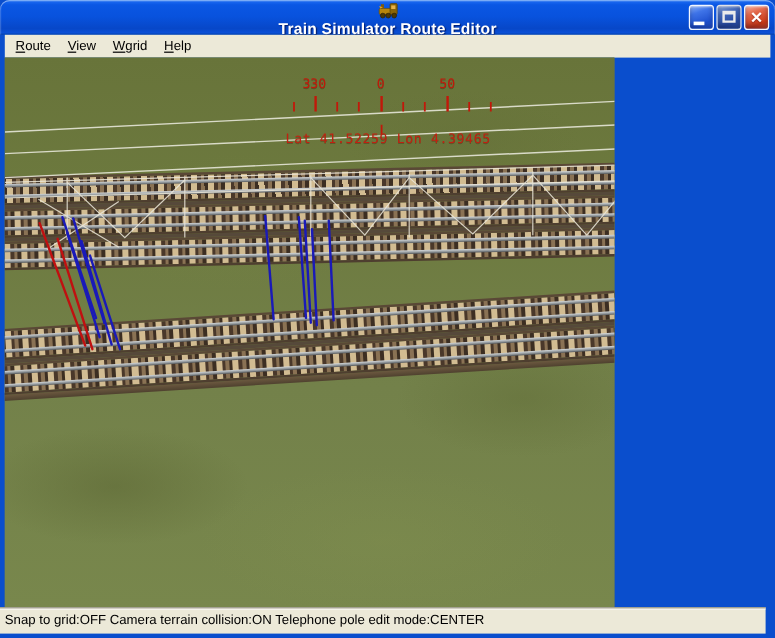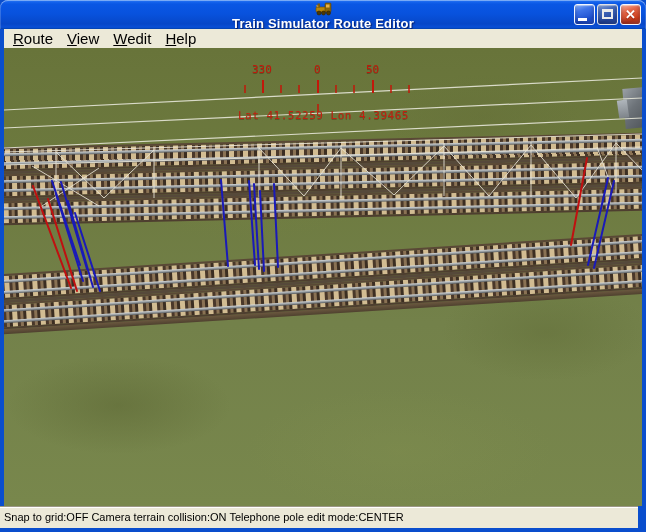--- a/index.html
+++ b/index.html
@@ -19,26 +19,26 @@
   .btn.blue{background:linear-gradient(160deg,#8ab0f8 0%,#3f74e8 30%,#1e50cf 72%,#2a5fe0 100%);}
   .btn.dim{filter:saturate(.75) brightness(.92);}
   .btn.red{background:linear-gradient(160deg,#f6b09c 0%,#e2674a 32%,#cc3a16 75%,#d8502c 100%);}
   .glyph-min{position:absolute;left:3px;bottom:3px;width:9px;height:3px;background:#fff;}
   .glyph-max{position:absolute;left:4px;top:4px;width:11px;height:10px;border:2px solid #fff;border-top-width:3px;box-sizing:border-box;}
   .glyph-close{position:absolute;left:0;top:0;width:100%;height:100%;color:#fff;font-weight:bold;font-size:13px;
     line-height:19px;text-align:center;text-shadow:0 1px 1px rgba(90,0,0,.5);}
 
   
   .menubar{position:absolute;left:4px;top:29px;width:638px;height:19px;background:#ece9d8;
-    display:flex;align-items:center;font-size:15px;color:#000;padding-left:2px;box-sizing:border-box;}
+    display:flex;align-items:center;font-size:11px;color:#000;padding-left:2px;box-sizing:border-box;}
   .menu-item{padding:2px 7px;white-space:nowrap;}
   .menu-item .u{text-decoration:underline;}
 
   
-  .scene{position:absolute;left:4px;top:48px;width:638px;height:458px;overflow:hidden;
+  .scene{position:absolute;left:4px;top:48px;width:508px;height:458px;overflow:hidden;
     background-color:#6f7b41;
     background-image:
       radial-gradient(ellipse 160px 70px at 18% 78%, rgba(88,98,48,.45), transparent 70%),
       radial-gradient(ellipse 220px 90px at 62% 88%, rgba(128,142,78,.40), transparent 70%),
       radial-gradient(ellipse 150px 70px at 85% 62%, rgba(96,108,54,.45), transparent 70%),
       radial-gradient(ellipse 190px 80px at 38% 30%, rgba(118,130,68,.35), transparent 70%),
       radial-gradient(ellipse 140px 60px at 75% 15%, rgba(100,110,56,.40), transparent 70%),
       linear-gradient(180deg,#68743a 0%,#6d7a3f 28%,#73814a 60%,#78874c 100%);}
 
   .band{position:absolute;}
@@ -99,21 +99,21 @@
         </div>
       <div class="btn red">
           <span class="glyph-close">✕</span>
         </div>
     </div>
   </div>
 
   <div class="menubar">
     <span class="menu-item"><span class="u">R</span><span>oute</span></span>
     <span class="menu-item"><span class="u">V</span><span>iew</span></span>
-    <span class="menu-item"><span class="u">W</span><span>edit</span></span>
+    <span class="menu-item"><span class="u">W</span><span>grid</span></span>
     <span class="menu-item"><span class="u">H</span><span>elp</span></span>
   </div>
 
   <div class="scene">
 
     <div class="structure">
       <div class="s1"></div>
         <div class="s2"></div>
     </div>
 

